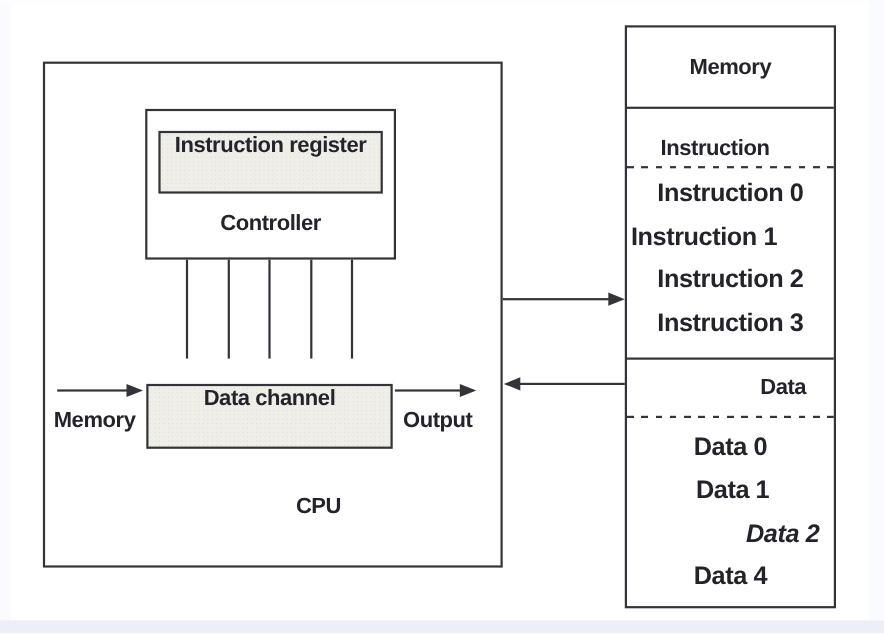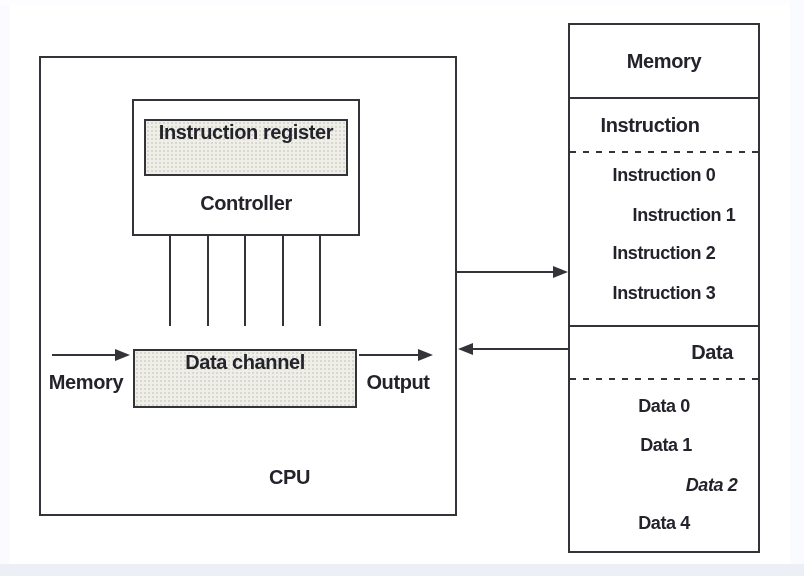--- a/index.html
+++ b/index.html
@@ -36,21 +36,21 @@
   }
   .lbl{
     position:absolute;
     display:flex;align-items:center;justify-content:center;
     font-weight:bold;
     font-size:20px;
     letter-spacing:-0.4px;
     white-space:nowrap;
     color:var(--text);
   }
-  .lbl.small{font-size:18px;}
+  .lbl.small{font-size:23px;}
   .flexcenter{
     display:flex;align-items:flex-start;justify-content:center;
     font-weight:bold;font-size:20px;letter-spacing:-0.4px;white-space:nowrap;
   }
   .hline{position:absolute;height:2px;background:var(--line);}
   .vline{position:absolute;width:2px;background:var(--line);}
   .dashline{
     position:absolute;height:2px;
     background:repeating-linear-gradient(to right,var(--line) 0 6px,rgba(0,0,0,0) 6px 13px);
   }
@@ -96,38 +96,38 @@
   </div>
 
   <div class="hline" style="left:52px;top:354px;width:66px;"></div>
   <div class="arrowhead-right" style="left:115px;top:349px;"></div>
   <div class="lbl" style="left:48px;top:369px;width:76px;height:26px;">Memory</div>
 
   <div class="hline" style="left:359px;top:354px;width:62px;"></div>
   <div class="arrowhead-right" style="left:418px;top:349px;"></div>
   <div class="lbl" style="left:360px;top:369px;width:76px;height:26px;">Output</div>
 
-  <div class="lbl" style="left:39px;top:463px;width:501px;height:28px;">CPU</div>
+  <div class="lbl" style="left:39px;top:446px;width:501px;height:28px;">CPU</div>
 
   <div class="hline" style="left:457px;top:271px;width:98px;"></div>
   <div class="arrowhead-right" style="left:553px;top:266px;"></div>
 
   <div class="hline" style="left:472px;top:348px;width:96px;"></div>
   <div class="arrowhead-left" style="left:458px;top:343px;"></div>
 
   <div class="box" style="left:568px;top:23px;width:192px;height:530px;"></div>
 
   <div class="lbl" style="left:568px;top:47px;width:192px;height:28px;">Memory</div>
   <div class="hline" style="left:570px;top:97px;width:188px;"></div>
 
-  <div class="lbl" style="left:568px;top:111px;width:164px;height:28px;">Instruction</div>
+  <div class="lbl" style="left:568px;top:121px;width:164px;height:28px;">Instruction</div>
   <div class="dashline" style="left:570px;top:151px;width:188px;"></div>
 
   <div class="lbl small" style="left:568px;top:161px;width:192px;height:28px;">Instruction 0</div>
-  <div class="lbl small" style="left:588px;top:201px;width:192px;height:28px;">Instruction 1</div>
+  <div class="lbl small" style="left:544px;top:201px;width:192px;height:28px;">Instruction 1</div>
   <div class="lbl small" style="left:568px;top:239px;width:192px;height:28px;">Instruction 2</div>
   <div class="lbl small" style="left:568px;top:279px;width:192px;height:28px;">Instruction 3</div>
 
   <div class="hline" style="left:570px;top:325px;width:188px;"></div>
   <div class="lbl" style="left:568px;top:338px;width:192px;height:28px;margin-left:48px;">Data</div>
   <div class="dashline" style="left:570px;top:378px;width:188px;"></div>
 
   <div class="lbl small" style="left:568px;top:392px;width:192px;height:28px;text-align:right;">Data 0</div>
   <div class="lbl small" style="left:588px;top:431px;width:156px;height:28px;">Data 1</div>
   <div class="lbl small" style="left:600px;top:471px;width:223px;height:28px;font-style:italic;">Data 2</div>

